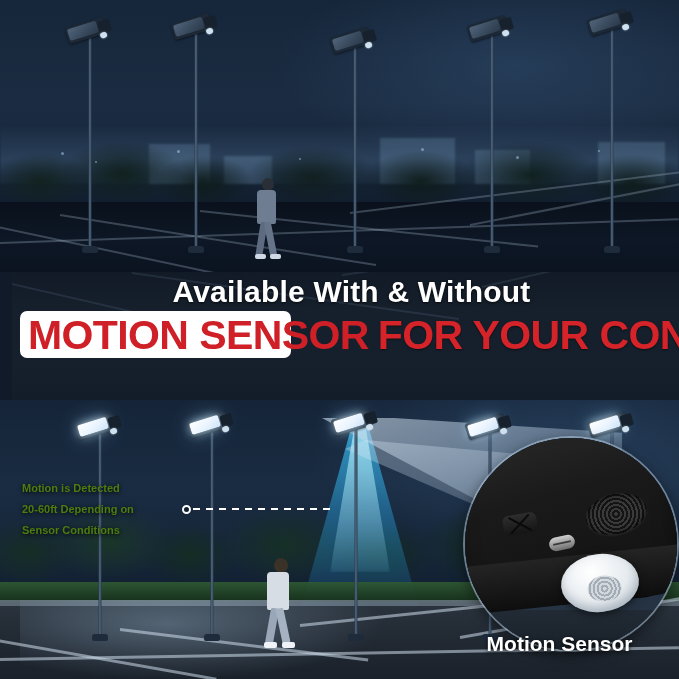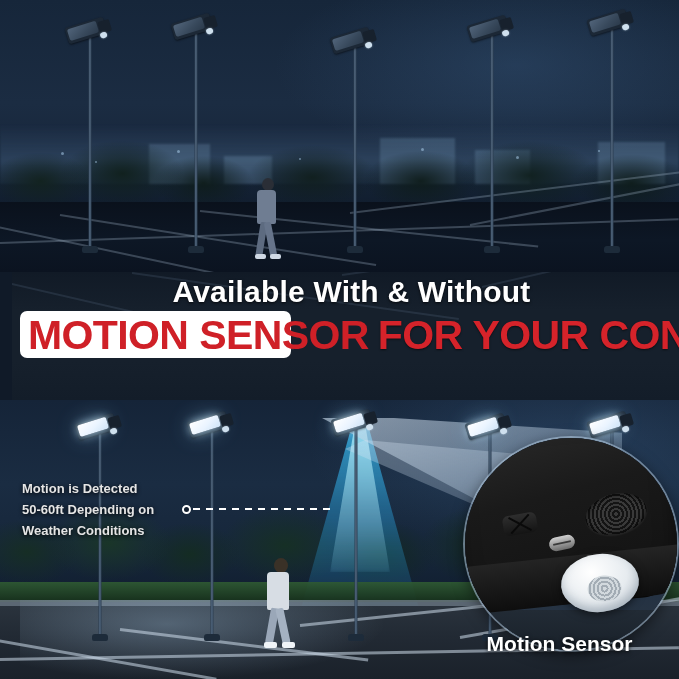--- a/index.html
+++ b/index.html
@@ -133,21 +133,21 @@
     box-shadow:0 2px 8px rgba(0,0,0,.55),inset 0 -5px 10px rgba(120,135,150,.45);transform:rotate(-6deg);}
   .mag .pir-lens{position:absolute;left:26px;top:22px;width:34px;height:26px;border-radius:50%;
     background:repeating-radial-gradient(circle at 50% 50%,#cfd6db 0 2px,#9aa4ad 2px 4px);opacity:.9;}
   .mag .mag-ground{position:absolute;left:0;bottom:0;width:100%;height:40px;
     background:linear-gradient(180deg,#222b35,#19212a);}
 
   .mag-caption{position:absolute;left:440px;top:632px;width:239px;text-align:center;
     color:#ffffff;font-size:21px;font-weight:bold;text-shadow:0 1px 4px rgba(0,0,0,.9);}
 
   
-  .callout{position:absolute;left:22px;top:478px;color:#e5e5e5;font-size:13px;font-weight:bold;
+  .callout{position:absolute;left:22px;top:478px;color:#4d7c0f;font-size:11px;font-weight:bold;
     line-height:21px;text-shadow:0 1px 4px rgba(0,0,0,.95);white-space:nowrap;}
   .leader{position:absolute;left:182px;top:508px;width:154px;height:3px;}
   .leader .dot{position:absolute;left:0;top:-3px;width:9px;height:9px;border-radius:50%;
     border:2px solid #ffffff;box-sizing:border-box;background:rgba(0,0,0,.25);}
   .leader .dash{position:absolute;left:11px;top:0;width:143px;height:2px;
     background:repeating-linear-gradient(90deg,#ffffff 0 7px,rgba(255,255,255,0) 7px 13px);}
 
   
   .person{position:absolute;}
   .person .head{position:absolute;border-radius:50%;}
@@ -334,22 +334,22 @@
       <div class="torso" style="left:5px;top:14px;width:22px;height:38px;background:#d7dde4;"></div>
       <div class="leg" style="left:6px;top:50px;width:8px;height:36px;background:#9aa7b8;transform:rotate(10deg);"></div>
       <div class="leg" style="left:17px;top:50px;width:8px;height:36px;background:#a5b2c2;transform:rotate(-12deg);"></div>
       <div class="shoe" style="left:2px;top:84px;width:13px;height:6px;background:#f0f4f8;"></div>
       <div class="shoe" style="left:20px;top:84px;width:13px;height:6px;background:#f0f4f8;"></div>
     </div>
   </div>
 
   <div class="callout">
     <div>Motion is Detected</div>
-    <div>50-60ft Depending on</div>
-    <div>Weather Conditions</div>
+    <div>20-60ft Depending on</div>
+    <div>Sensor Conditions</div>
   </div>
   <div class="leader">
     <div class="dot"></div>
     <div class="dash"></div>
   </div>
 
   <div class="mag">
     <div class="mag-bg"></div>
     <div class="mag-ground"></div>
     <div class="fix-body"></div>

